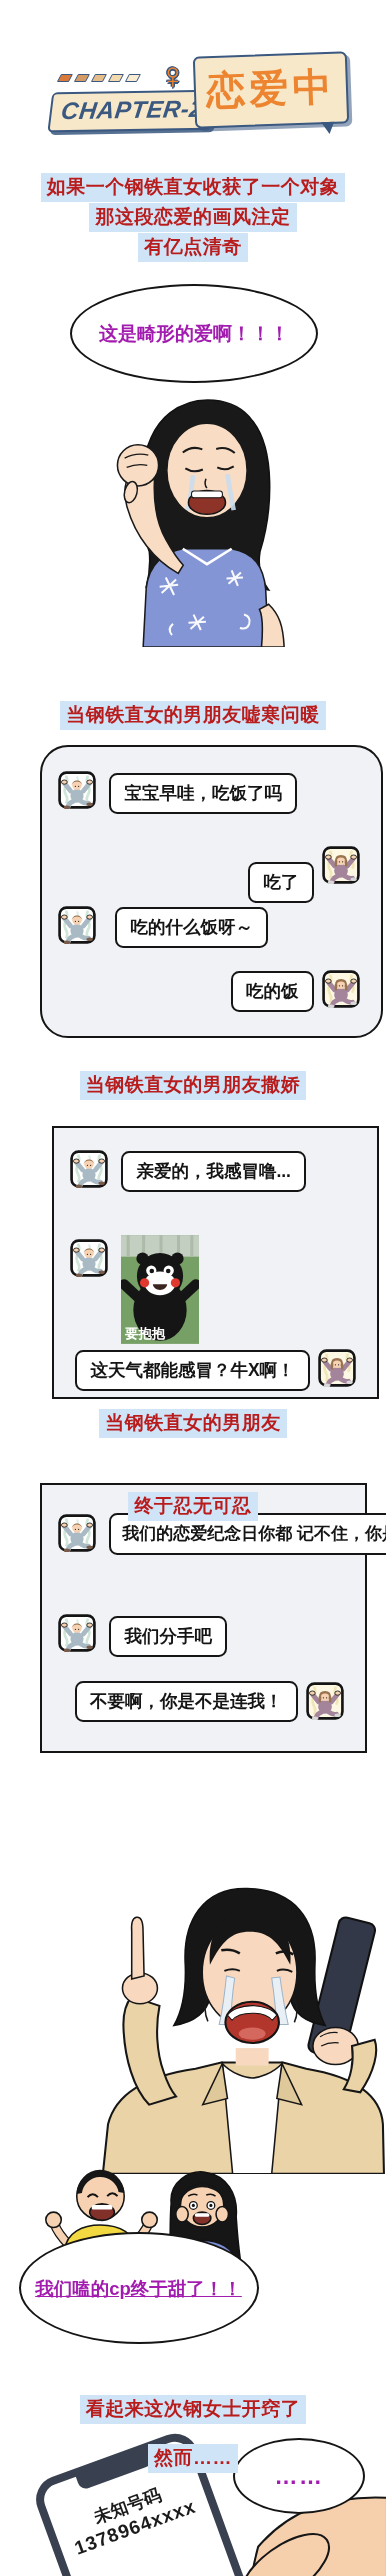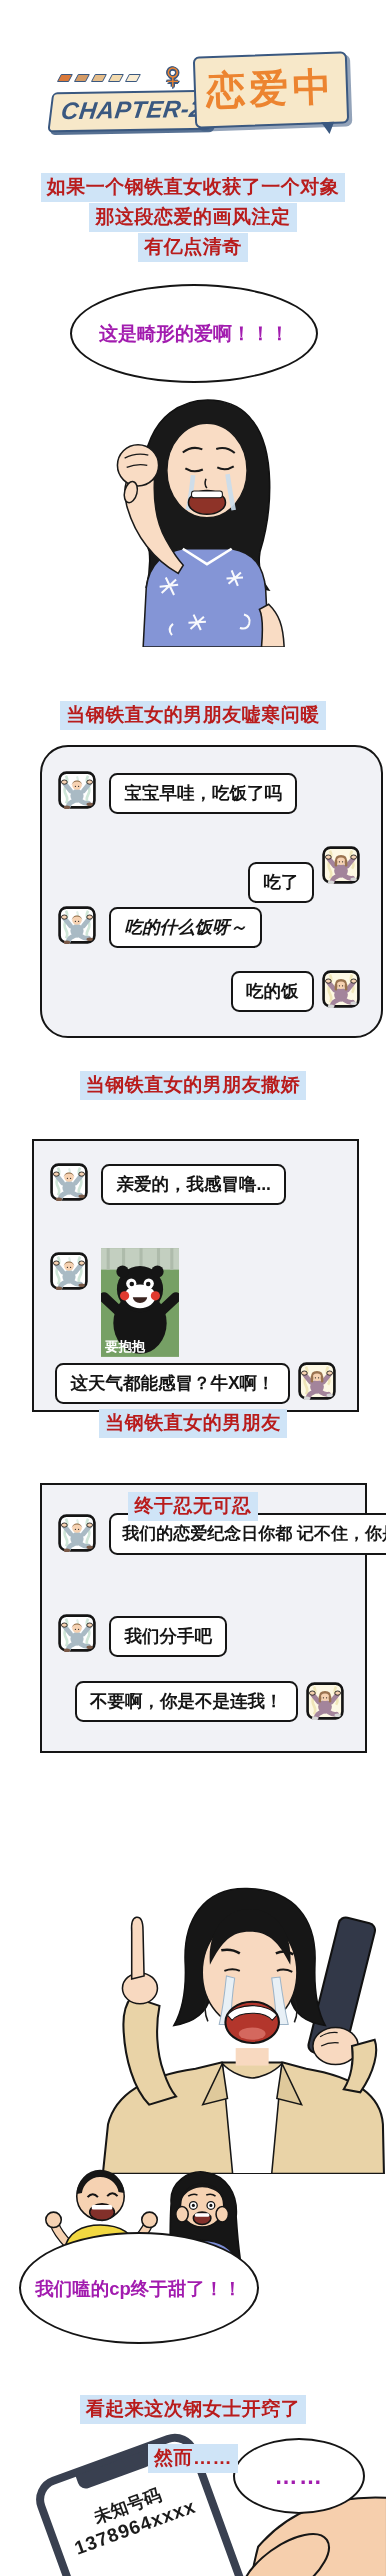--- a/index.html
+++ b/index.html
@@ -149,30 +149,30 @@
         <use href="#av-man"></use>
       </svg>
     <div class="mbub" style="left:67px;top:26px;">宝宝早哇，吃饭了吗</div>
     <div class="mbub" style="right:67px;top:100px;margin-top:15px;">吃了</div>
     <svg class="av" style="right:20.6px;top:99px;" viewBox="0 0 74 74" width="38" height="38">
         <use href="#av-woman"></use>
       </svg>
     <svg class="av" style="left:15.5px;top:159px;" viewBox="0 0 74 74" width="38" height="38">
         <use href="#av-man"></use>
       </svg>
-    <div class="mbub" style="left:67px;top:160px;font-style:italic;">吃的什么饭呀～</div>
+    <div class="mbub" style="left:73px;top:160px;">吃的什么饭呀～</div>
     <div class="mbub" style="right:67px;top:224px;">吃的饭</div>
     <svg class="av" style="right:20.6px;top:223px;" viewBox="0 0 74 74" width="38" height="38">
         <use href="#av-woman"></use>
       </svg>
   </div>
 
   <div class="abs caption" style="top:1071px;"><span>当钢铁直女的男朋友撒娇</span></div>
 
-  <div class="abs panel" style="left:32px;top:1126px;width:327px;height:273px;margin-top:13px;">
+  <div class="abs panel" style="left:52px;top:1126px;width:327px;height:273px;">
     <svg class="av" style="left:15.5px;top:22px;" viewBox="0 0 74 74" width="38" height="38">
         <use href="#av-man"></use>
       </svg>
     <div class="mbub" style="left:67px;top:23px;">亲爱的，我感冒噜...</div>
     <svg class="av" style="left:15.5px;top:111px;" viewBox="0 0 74 74" width="38" height="38">
         <use href="#av-man"></use>
       </svg>
     <svg class="abs" style="left:67px;top:107px;" width="78" height="109" viewBox="0 0 152 212">
       <rect x="0" y="0" width="152" height="212" fill="#76a065"></rect>
       <rect x="0" y="0" width="152" height="42" fill="#c3cfc0"></rect>
@@ -273,21 +273,21 @@
     <circle cx="339" cy="88" r="7.5" fill="#fff" stroke="#141414" stroke-width="2.5"></circle>
       <circle cx="339" cy="88" r="3" fill="#141414"></circle>
     <path d="M295,70 q10,-6 18,-2 M330,68 q10,-4 18,2" stroke="#141414" stroke-width="3" fill="none"></path>
     <ellipse cx="322" cy="113" rx="17" ry="12" fill="#82302a" stroke="#141414" stroke-width="3"></ellipse>
     <rect x="308" y="103" width="28" height="7" rx="3" fill="#fff"></rect>
     <ellipse cx="283" cy="105" rx="12" ry="15" fill="#f6d2b2" stroke="#141414" stroke-width="3"></ellipse>
     <ellipse cx="361" cy="105" rx="12" ry="15" fill="#f6d2b2" stroke="#141414" stroke-width="3"></ellipse>
     <path d="M252,250 L258,196 C264,168 290,156 322,156 C356,156 382,170 388,198 L394,250 Z" fill="#7c8ed6" stroke="#141414" stroke-width="3"></path>
   </svg>
 
-  <div class="abs ell" style="left:18.5px;top:2232px;width:240px;height:112px;font-size:18.5px;">
+  <div class="abs ell" style="left:18.5px;top:2232px;width:240px;height:112px;font-size:18.5px;text-decoration:underline;">
     <span>我们嗑的cp终于甜了！！</span>
   </div>
 
   <div class="abs caption" style="top:2395px;"><span>看起来这次钢女士开窍了</span></div>
   <div class="abs caption" style="top:2444px;"><span>然而……</span></div>
 
   <div class="abs" style="left:52px;top:2441px;width:335px;height:428px;z-index:2;">
     <div class="phone">
       <div class="notch"></div>
       <div class="scr-label">未知号码</div>

